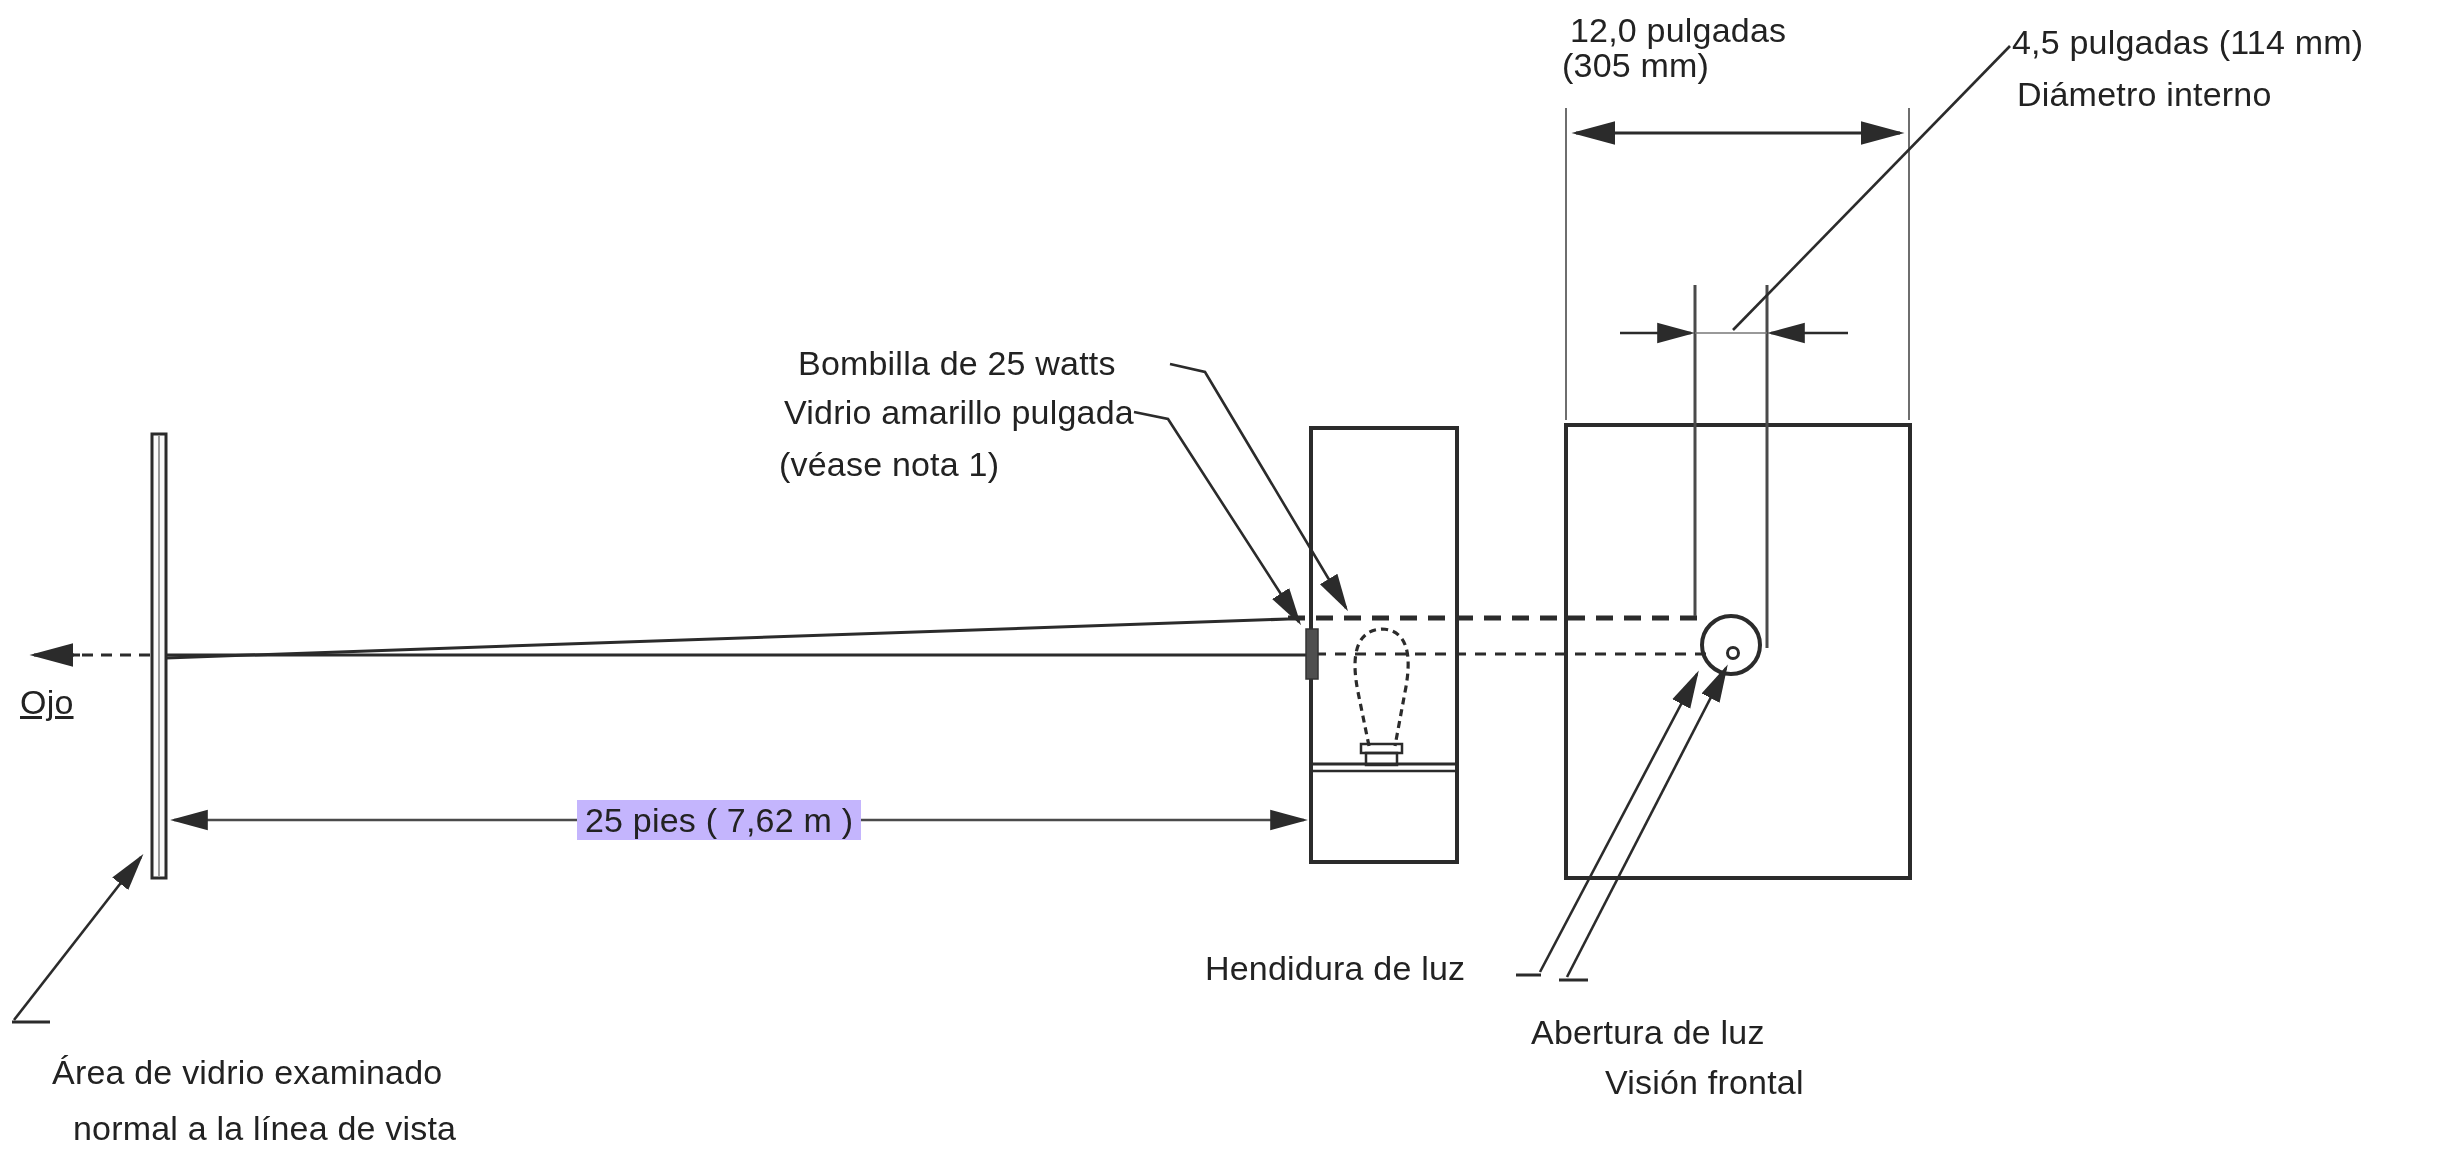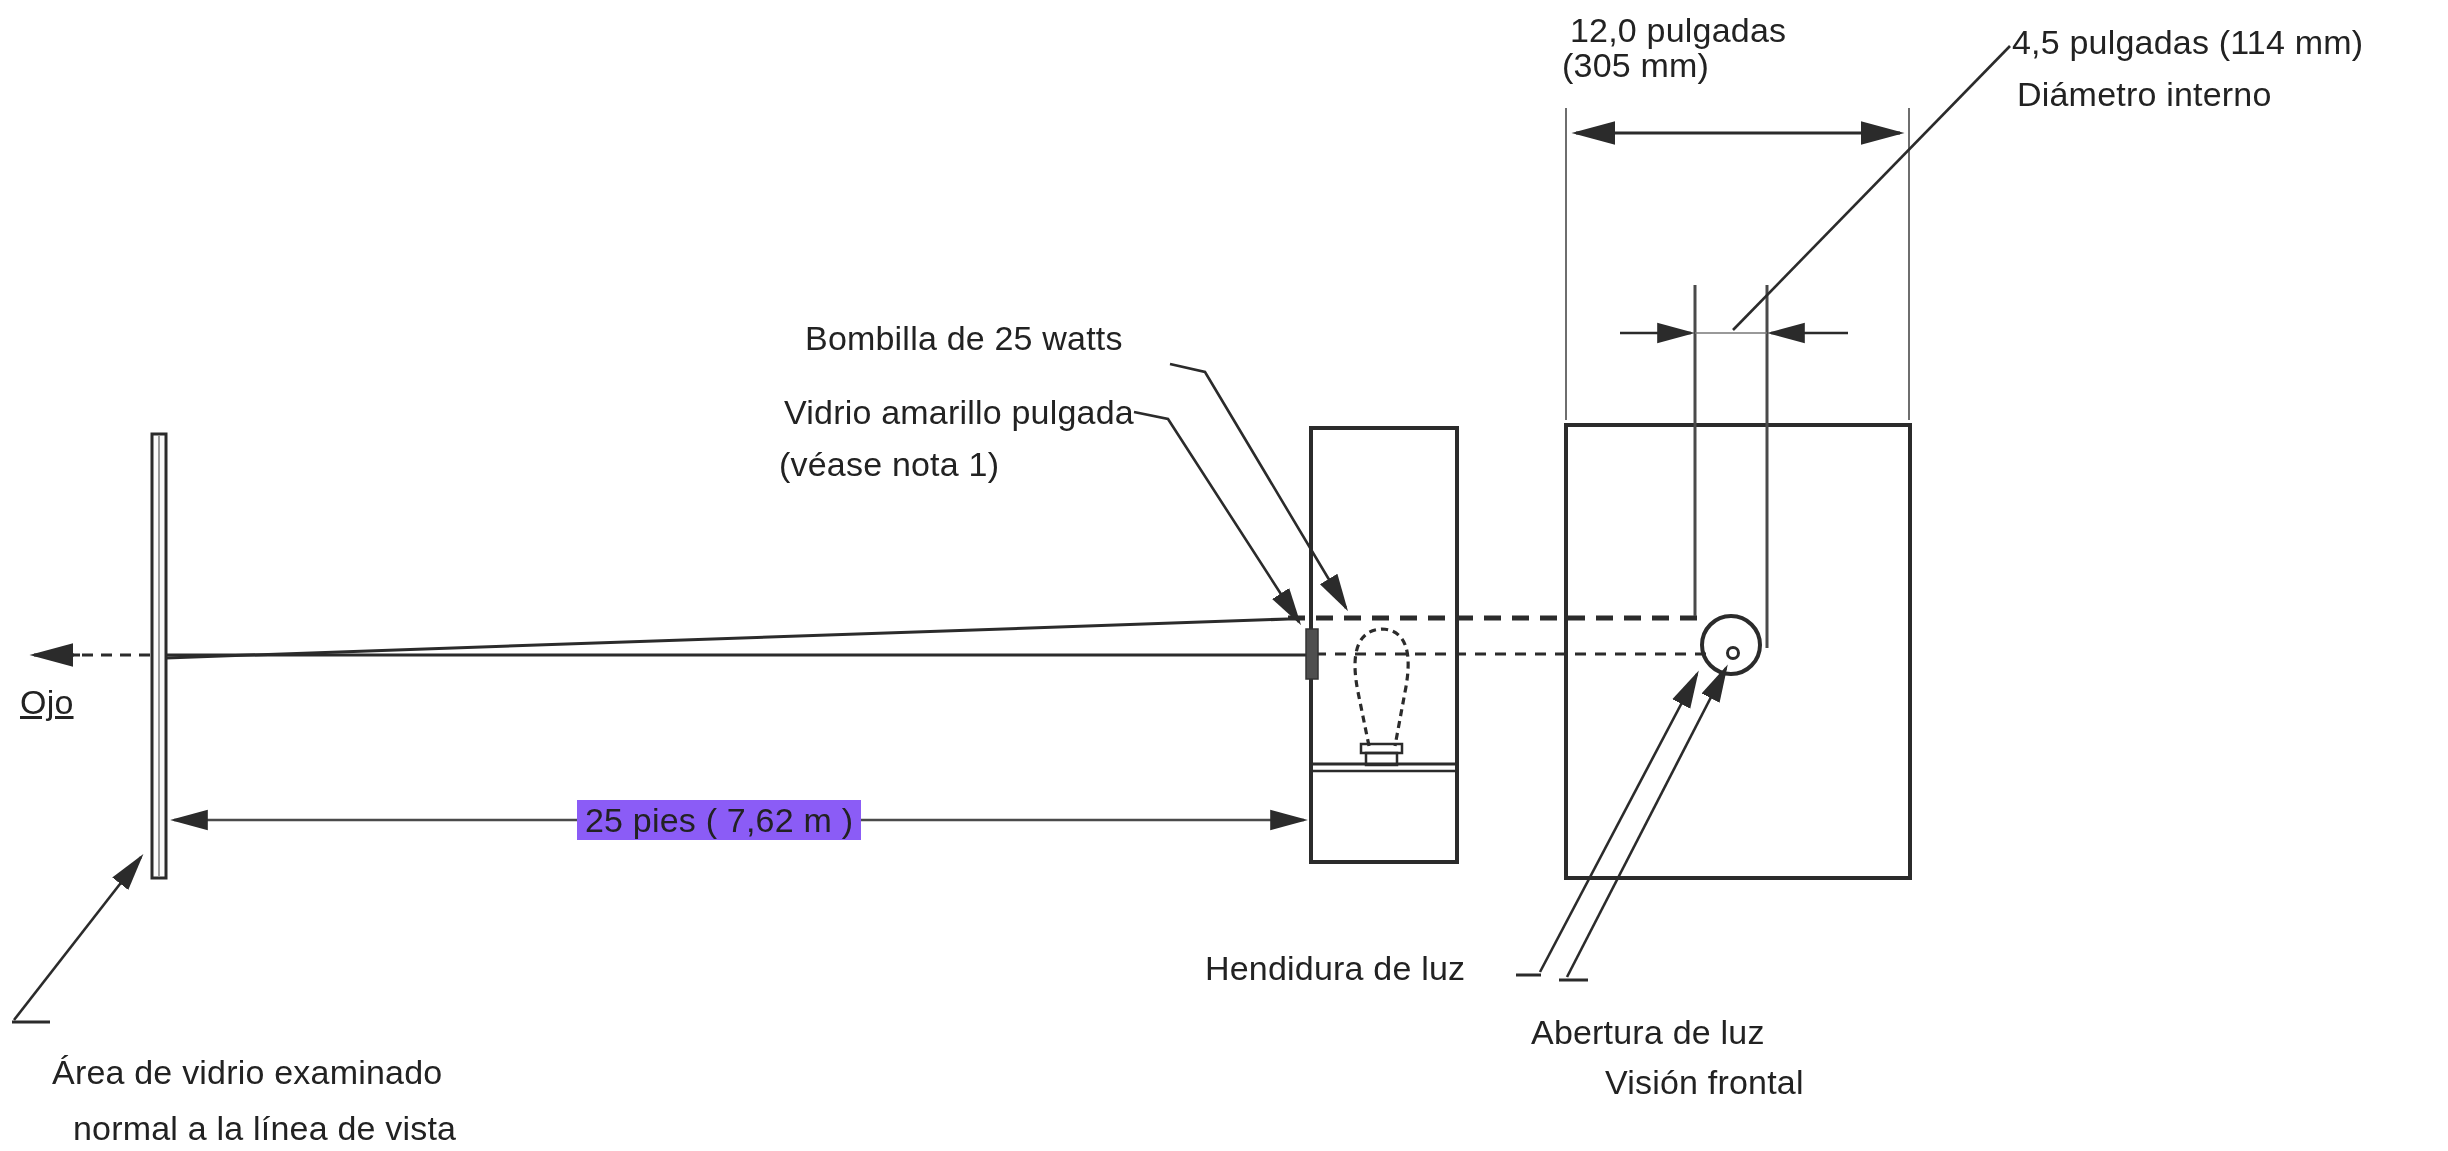--- a/index.html
+++ b/index.html
@@ -12,21 +12,21 @@
   }
   #drawing{position:absolute;left:0;top:0;}
   .lbl{
     position:absolute;
     font-size:34px;
     line-height:1.18;
     color:#222222;
     white-space:nowrap;
     letter-spacing:0.2px;
   }
-  .lbl.on-line{background:#8b5cf6;padding:0 8px;}
+  .lbl.on-line{background:#c4b5fd;padding:0 8px;}
 </style>
 </head>
 <body>
 
 <div id="stage">
 
   <svg id="drawing" width="2448" height="1151" viewBox="0 0 2448 1151">
     <defs>
       <marker id="arr" markerWidth="16" markerHeight="10" refX="13" refY="5" orient="auto-start-reverse" markerUnits="strokeWidth">
         <path d="M0,1.1 L14.5,5 L0,8.9 Z" fill="#2b2b2b"></path>
@@ -81,21 +81,21 @@
     <path d="M1540,972 L1697,674" fill="none" stroke="#2b2b2b" stroke-width="2.6" marker-end="url(#arr)"></path>
     <line x1="1516" y1="975" x2="1541" y2="975" stroke="#2b2b2b" stroke-width="3"></line>
     <path d="M1567,977 L1726,668" fill="none" stroke="#2b2b2b" stroke-width="2.6" marker-end="url(#arr)"></path>
     <line x1="1559" y1="980" x2="1588" y2="980" stroke="#2b2b2b" stroke-width="3"></line>
   </svg>
 
   <div class="lbl" style="left:20px;top:682px;text-decoration:underline;">Ojo</div>
 
   <div class="lbl on-line" style="left:577px;top:800px;">25 pies ( 7,62 m )</div>
 
-  <div class="lbl" style="left:798px;top:318px;margin-left:7px;">Bombilla de 25 watts</div>
+  <div class="lbl" style="left:798px;top:343px;">Bombilla de 25 watts</div>
   <div class="lbl" style="left:784px;top:392px;">Vidrio amarillo pulgada</div>
   <div class="lbl" style="left:779px;top:444px;">(véase nota 1)</div>
 
   <div class="lbl" style="left:1570px;top:10px;">12,0 pulgadas</div>
   <div class="lbl" style="left:1562px;top:45px;">(305 mm)</div>
 
   <div class="lbl" style="left:2012px;top:22px;">4,5 pulgadas (114 mm)</div>
   <div class="lbl" style="left:2017px;top:74px;">Diámetro interno</div>
 
   <div class="lbl" style="left:1205px;top:948px;">Hendidura de luz</div>

